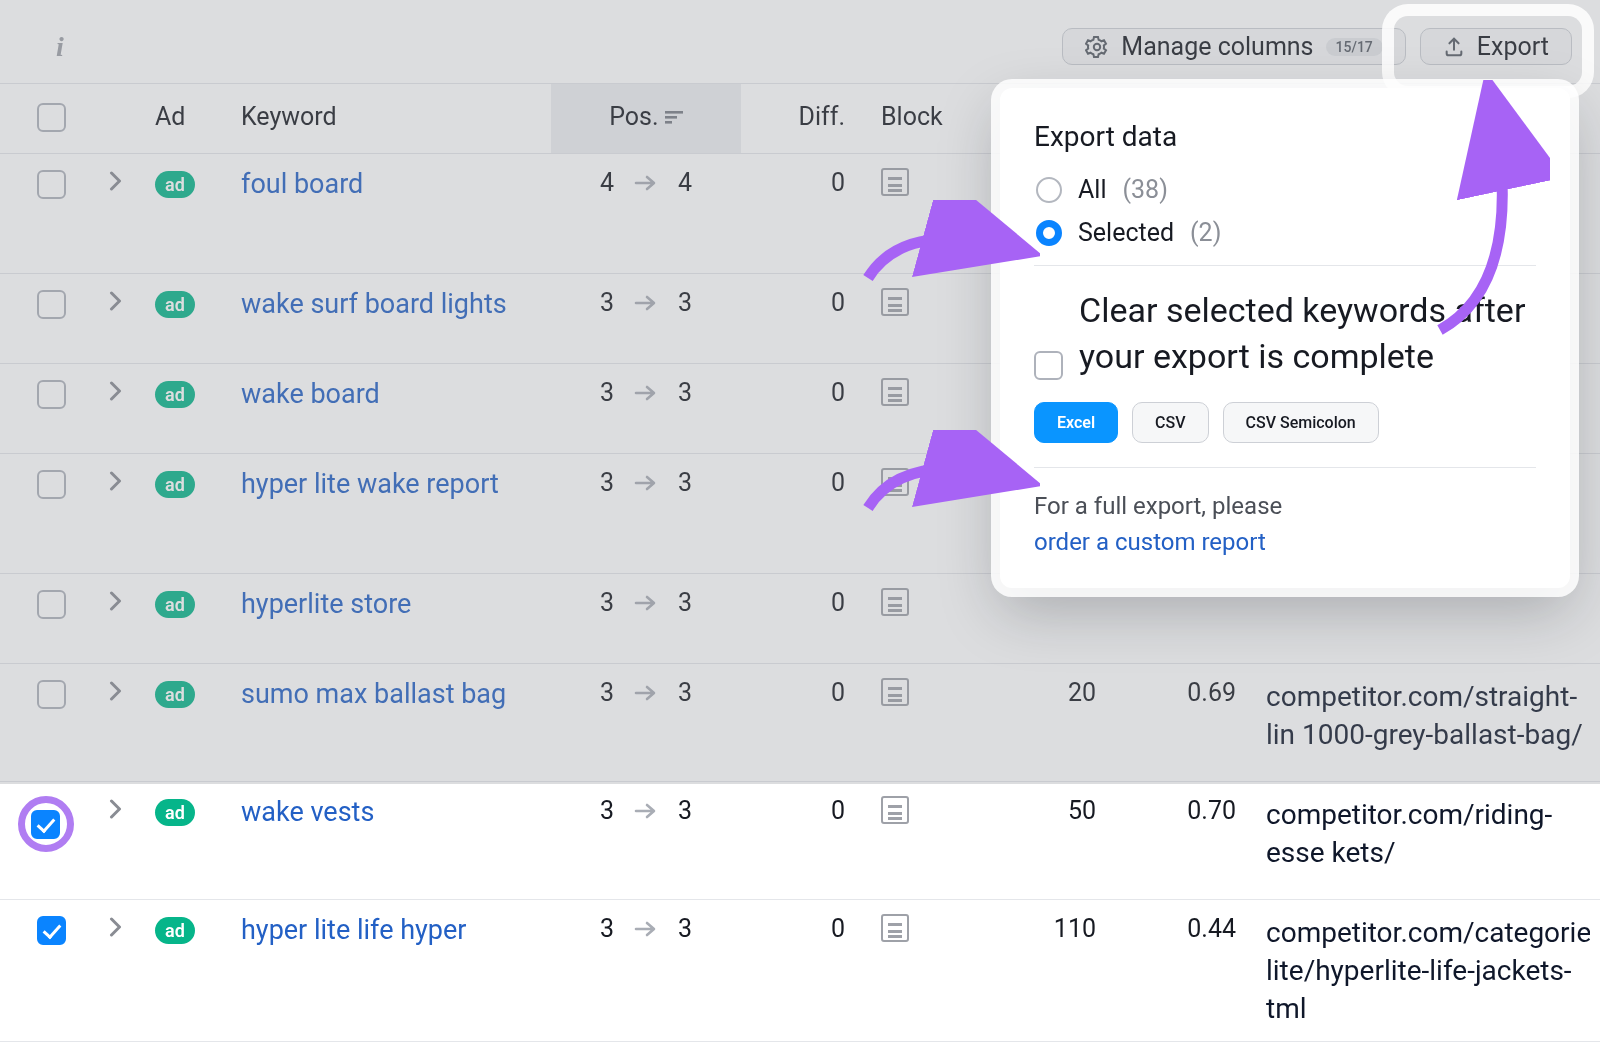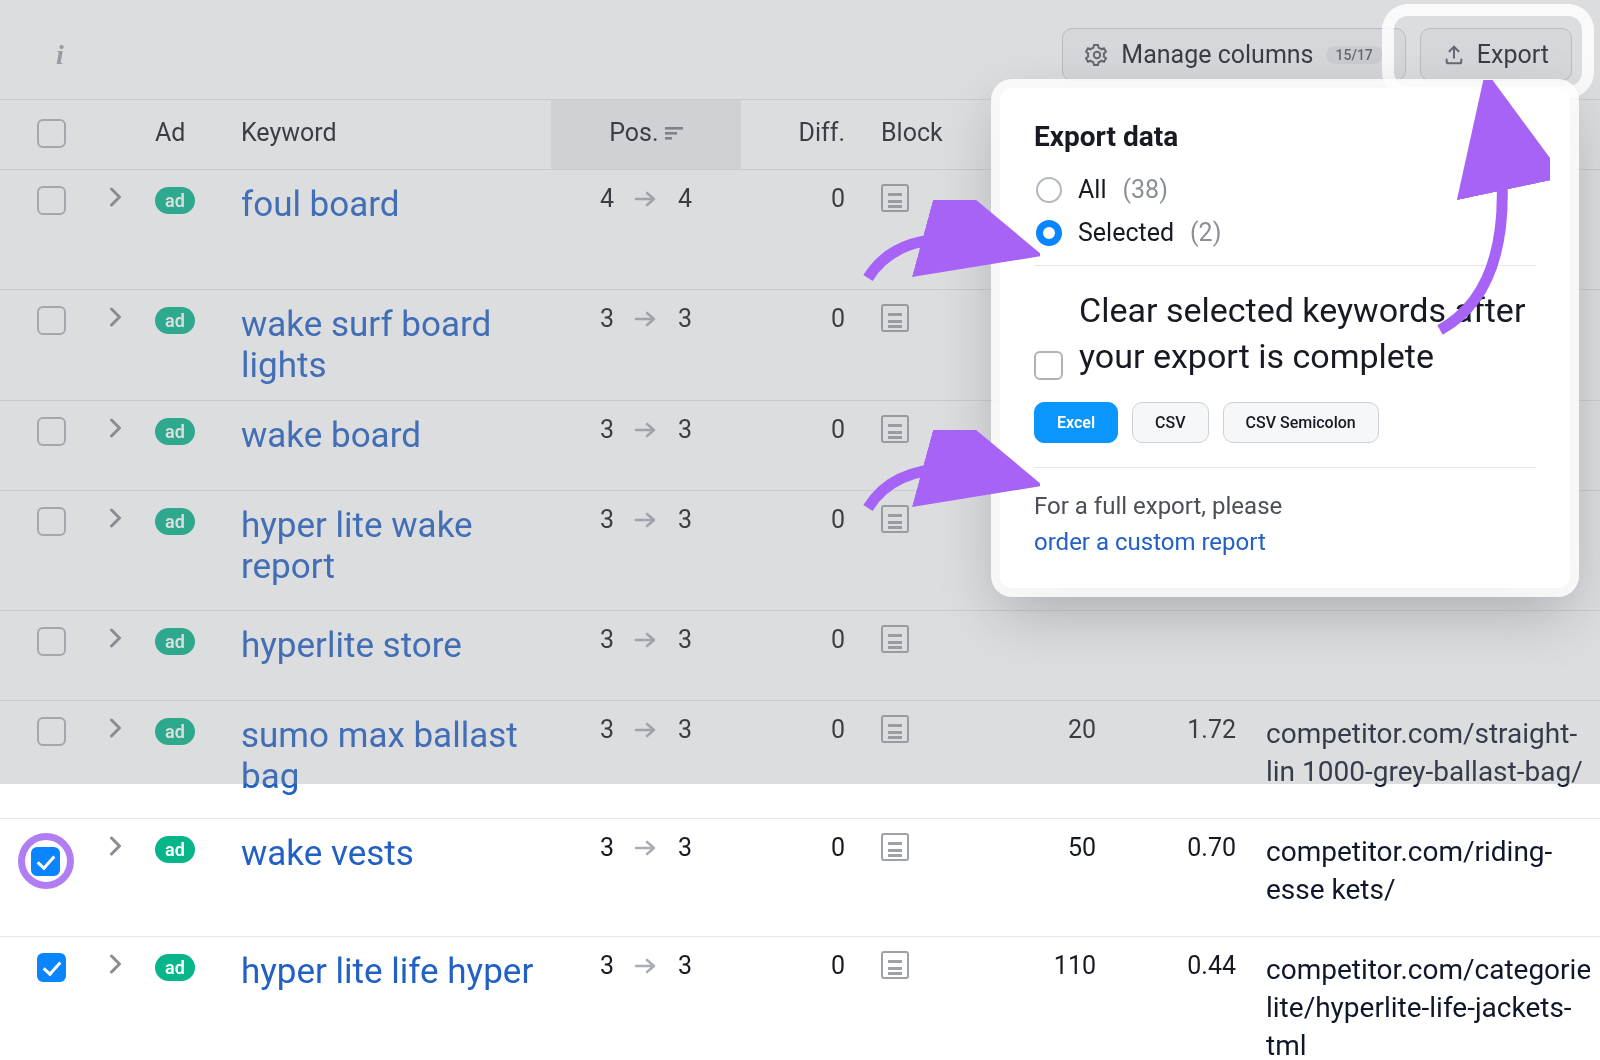--- a/index.html
+++ b/index.html
@@ -41,21 +41,21 @@
     margin-left:6px;
   }
   .header-spacer { flex:1; }
   .btn {
     display:inline-flex;
     align-items:center;
     gap:12px;
     border:1px solid #cdd0d6;
     background:#f6f7f8;
     border-radius:10px;
-    padding:11px 22px;
+    padding:3px 22px;
     font-size:25px;
     color:#171a22;
     cursor:pointer;
   }
   .pill {
     background:#e5e7ea;
     border-radius:14px;
     padding:1px 10px;
     font-size:14px;
     color:#555b64;
@@ -146,21 +146,21 @@
     color:#ffffff;
     font-weight:600;
     font-size:18px;
     border-radius:999px;
     padding:3px 10px;
     display:inline-block;
   }
   .kw-link {
     color:#2360c5;
     text-decoration:none;
-    font-size:35px;
+    font-size:27px;
   }
   .pos-wrap {
     display:inline-flex;
     align-items:center;
     gap:20px;
     color:#171a22;
   }
   .arrow-right { color:#a9adb5; }
   .diff-val { color:#171a22; }
   .block-ic {
@@ -204,21 +204,21 @@
     width:570px;
     background:#fff;
     border-radius:12px;
     box-shadow:0 0 0 9px rgba(255,255,255,0.85), 0 22px 60px rgba(20,22,30,0.25);
     padding:32px 34px 28px 34px;
     z-index:20;
   }
   .popover h3 {
     margin:0 0 22px 0;
     font-size:28px;
-    font-weight:700;
+    font-weight:400;
   }
   .radio-row {
     display:flex;
     align-items:center;
     gap:16px;
     margin:8px 0 14px 2px;
     font-size:25px;
   }
   .radio {
     width:26px; height:26px;
@@ -474,21 +474,21 @@
         <td class="col-pos"><span class="pos-wrap">
             <span>3</span>
             <span class="arrow-right"><svg width="24" height="16" viewBox="0 0 24 16">
                 <path d="M2 8h17M13 2l7 6-7 6" fill="none" stroke="#a9adb5" stroke-width="2.6" stroke-linecap="round" stroke-linejoin="round"></path>
               </svg></span>
             <span>3</span>
           </span></td>
         <td class="col-diff"><span class="diff-val">0</span></td>
         <td class="col-block"><span class="block-ic"></span></td>
         <td class="col-vol">20</td>
-        <td class="col-cpc">1.72</td>
+        <td class="col-cpc">0.69</td>
         <td class="col-url">
           <a href="#" class="url-link">competitor.com/straight-lin 1000-grey-ballast-bag/</a>
         </td>
       </tr>
       <tr class="tall2">
         <td class="col-chk"><span class="check-halo">
             <span class="checkbox checked"></span>
           </span></td>
         <td class="col-exp"><span class="chev"><svg width="13" height="20" viewBox="0 0 12 20">
               <path d="M2 2l8 8-8 8" fill="none" stroke="#898c93" stroke-width="3" stroke-linecap="round" stroke-linejoin="round"></path>

